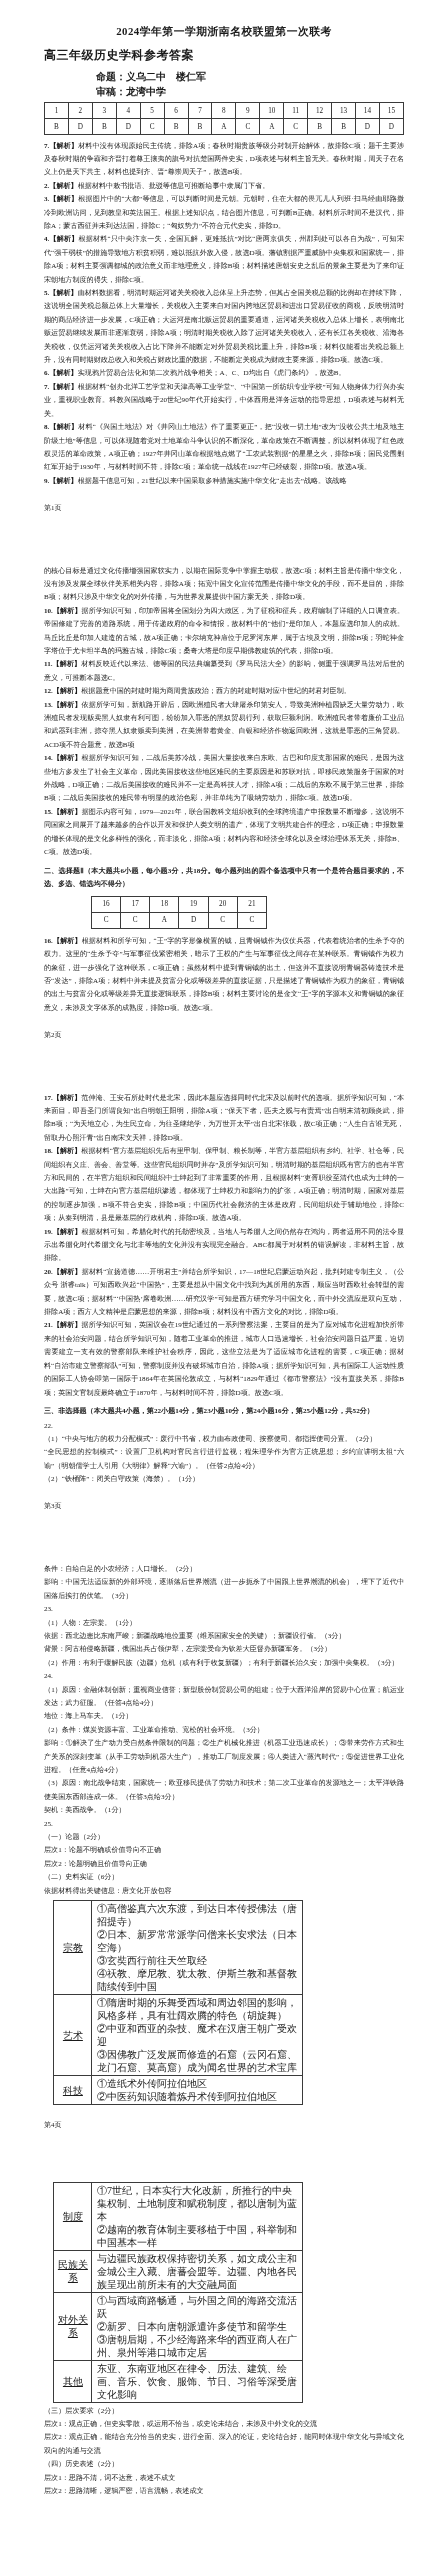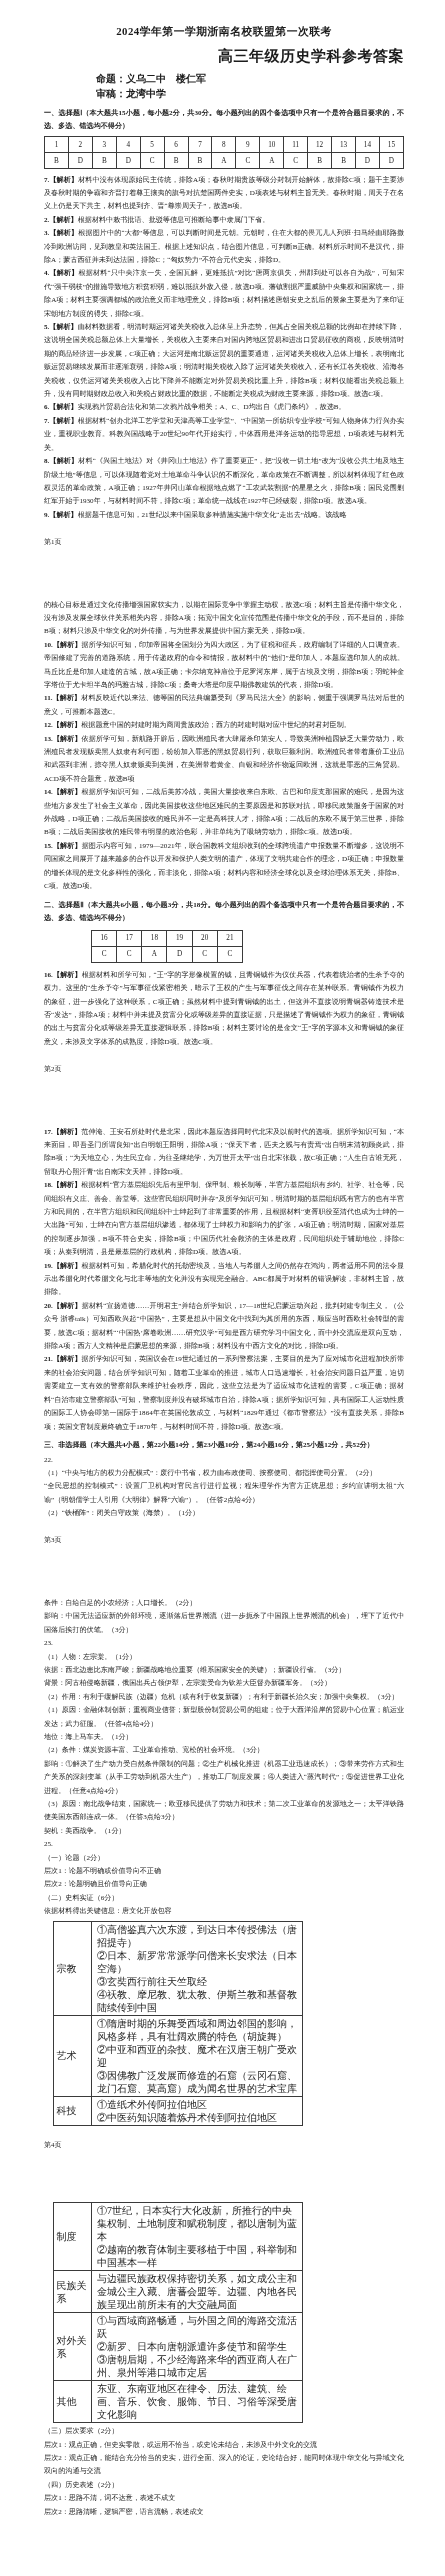--- a/index.html
+++ b/index.html
@@ -9,59 +9,58 @@
     background:#ffffff;
     color:#1c1c1c;
     font-family:"Liberation Serif", serif;
   }
   .doc{padding:25px 41px 0 44px;}
   .doc-title{
     font-size:10.8px;font-weight:bold;text-align:center;
     margin:0;letter-spacing:0.5px;
   }
   .doc-subtitle{
-    font-size:15px;font-weight:bold;text-align:right;
+    font-size:12px;font-weight:bold;text-align:left;
     margin:8.2px 0 6.2px 0;letter-spacing:0.5px;
   }
   .meta{font-size:10px;font-weight:bold;margin:1px 0 0 52px;}
   .meta2{}
   .sec-h{
     font-weight:bold;font-size:7.1px;line-height:13.4px;
     margin:5.2px 0 1px 0;text-align:justify;
   }
   .para{font-size:7.1px;line-height:13.4px;margin:0;text-align:justify;}
   .para b{font-weight:bold;}
   .qnum{font-size:7.1px;line-height:13.4px;margin:0;font-weight:normal;}
   .anstable{
     border-collapse:collapse;table-layout:fixed;
     width:100%;margin:3.1px 0 4.1px 0;
   }
   .anstable td{
     border:0.5px solid #3a3a3a;text-align:center;
     font-size:7.2px;height:15px;padding:0;
   }
-  .anstable.w2{width:152px;margin:4.1px 0 6.2px 47px;}
+  .anstable.w2{width:176px;margin:4.1px 0 6.2px 47px;}
   .pmark{text-align:left;font-size:7px;margin:14.4px 0 52px 0;}
   .ktable{border-collapse:collapse;width:250px;margin:2.1px 0 2.1px 9.3px;}
   .ktable td{
     border:0.5px solid #3a3a3a;font-size:10px;line-height:13px;
     padding:1px 4.6px;vertical-align:middle;
   }
-  .ktable .kcell{width:33px;padding:1px 2.1px;}
+  .ktable .kcell{width:33px;text-align:center;padding:1px 2.1px;text-decoration:underline;}
 </style>
 </head>
 <body>
 
 <div class="doc">
   <h1 class="doc-title">2024学年第一学期浙南名校联盟第一次联考</h1>
   <h2 class="doc-subtitle">高三年级历史学科参考答案</h2>
   <div class="meta">命题：义乌二中　楼仁军</div>
   <div class="meta meta2">审稿：龙湾中学</div>
   <div id="content">
-      <p class="sec-h">一、选择题Ⅰ（本大题共15小题，每小题2分，共30分。每小题列出的四个备选项中只有一个是符合题目要求的，不选、多选、错选均不得分）</p>
       <table class="anstable w1">
         <tbody>
           <tr>
             <td>1</td>
             <td>2</td>
             <td>3</td>
             <td>4</td>
             <td>5</td>
             <td>6</td>
             <td>7</td>
@@ -144,20 +143,21 @@
       <p class="para">“全民思想的控制模式”：设置厂卫机构对官民言行进行监视；程朱理学作为官方正统思想；乡约宣讲明太祖“六谕”（明朝儒学士人引用《大明律》解释“六谕”）。（任答2点给4分）</p>
       <p class="para">（2）“铁桶阵”：闭关自守政策（海禁）。（1分）</p>
       <div class="pmark">第3页</div>
       <p class="para">条件：自给自足的小农经济；人口增长。（2分）</p>
       <p class="para">影响：中国无法适应新的外部环境，逐渐落后世界潮流（进一步扼杀了中国跟上世界潮流的机会），埋下了近代中国落后挨打的伏笔。（3分）</p>
       <p class="qnum">23.</p>
       <p class="para">（1）人物：左宗棠。（1分）</p>
       <p class="para">依据：西北边患比东南严峻；新疆战略地位重要（维系国家安全的关键）；新疆设行省。（3分）</p>
       <p class="para">背景：阿古柏侵略新疆，俄国出兵占领伊犁，左宗棠受命为钦差大臣督办新疆军务。（3分）</p>
       <p class="para">（2）作用：有利于缓解民族（边疆）危机（或有利于收复新疆）；有利于新疆长治久安；加强中央集权。（3分）</p>
+      <p class="qnum">24.</p>
       <p class="para">（1）原因：金融体制创新；重视商业信誉；新型股份制贸易公司的组建；位于大西洋沿岸的贸易中心位置；航运业发达；武力征服。（任答4点给4分）</p>
       <p class="para">地位：海上马车夫。（1分）</p>
       <p class="para">（2）条件：煤炭资源丰富、工业革命推动、宽松的社会环境。（3分）</p>
       <p class="para">影响：①解决了生产动力受自然条件限制的问题；②生产机械化推进（机器工业迅速成长）；③带来劳作方式和生产关系的深刻变革（从手工劳动到机器大生产），推动工厂制度发展；④人类进入“蒸汽时代”；⑤促进世界工业化进程。（任意4点给4分）</p>
       <p class="para">（3）原因：南北战争结束，国家统一；欧亚移民提供了劳动力和技术；第二次工业革命的发源地之一；太平洋铁路使美国东西部连成一体。（任答3点给3分）</p>
       <p class="para">契机：美西战争。（1分）</p>
       <p class="qnum">25.</p>
       <p class="para">（一）论题（2分）</p>
       <p class="para">层次1：论题不明确或价值导向不正确</p>
       <p class="para">层次2：论题明确且价值导向正确</p>

